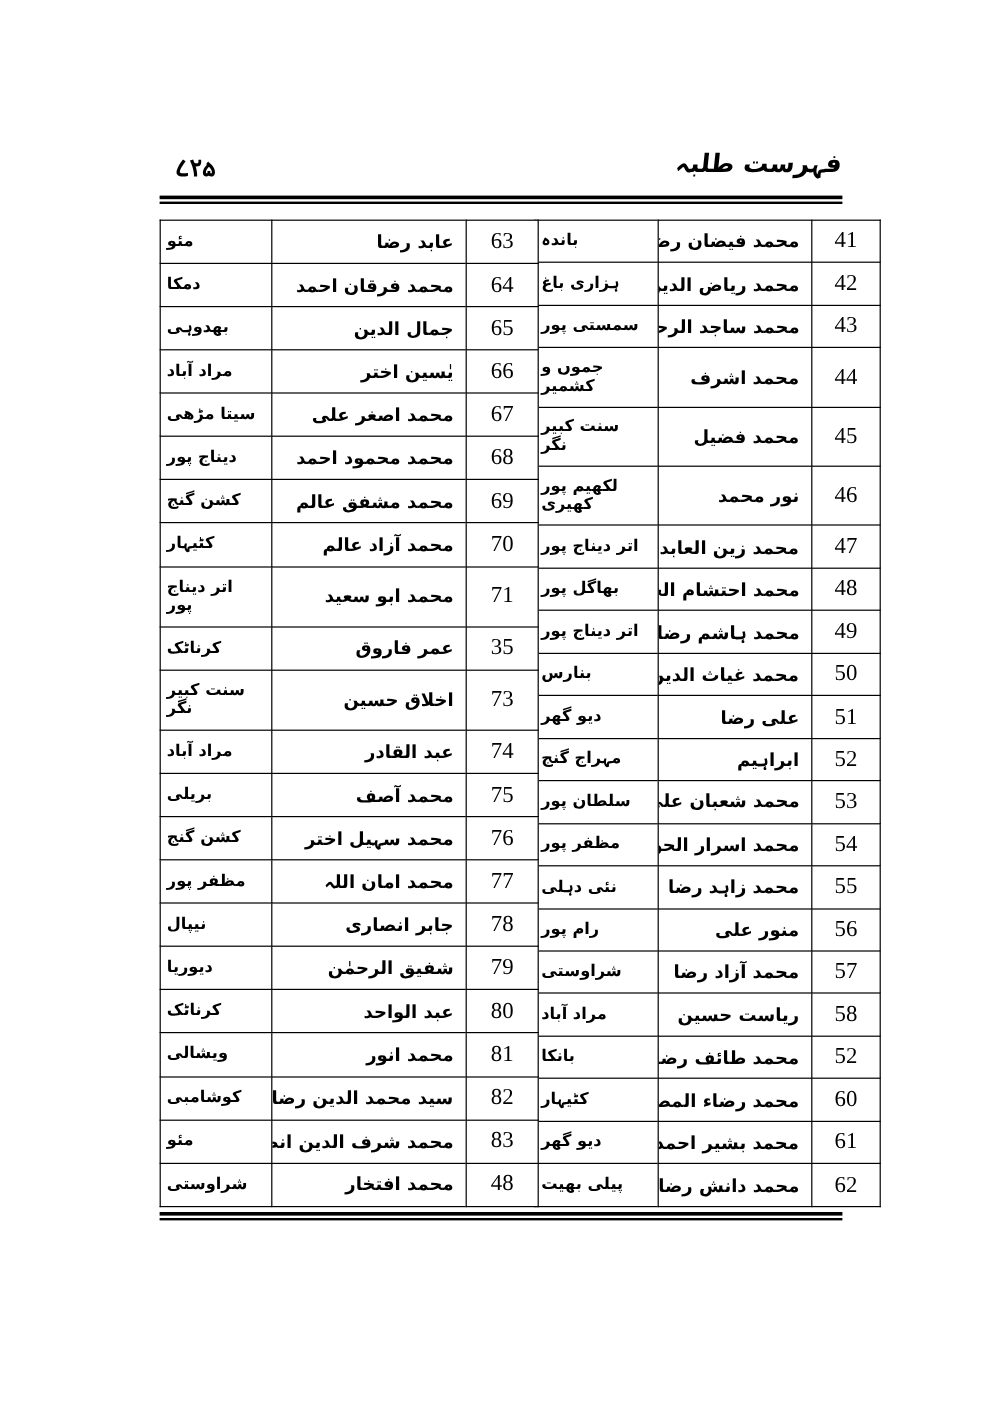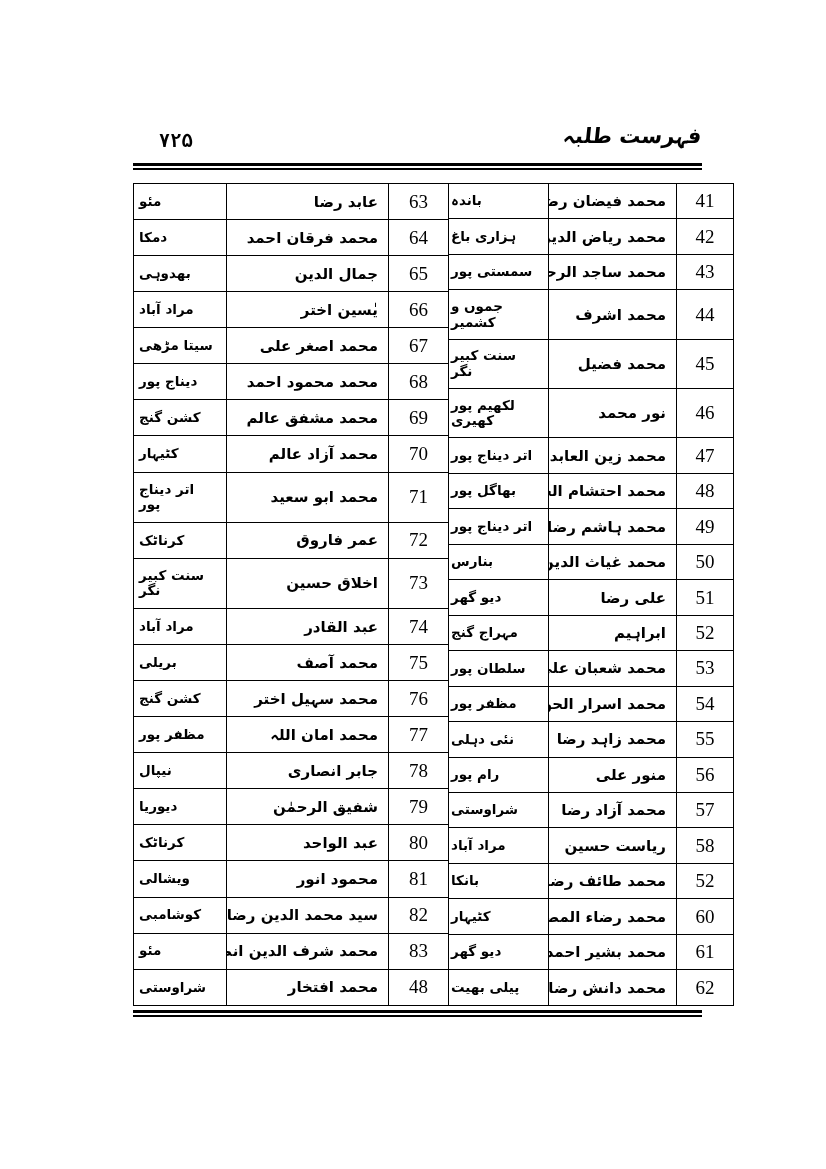--- a/index.html
+++ b/index.html
@@ -15,25 +15,25 @@
     font-family: "DejaVu Sans", sans-serif;
     color: #000;
     overflow: hidden;
   }
   
   .page-number {
     position: absolute;
     left: 133px;
     top: 129px;
     width: 60px;
-    font-family: Liberation Mono, monospace;
+    font-family: Liberation Serif, serif;
     font-size: 19px;
     font-weight: bold;
     letter-spacing: 1px;
-    text-align: right;
+    text-align: center;
   }
   .page-title {
     position: absolute;
     right: 124px;
     top: 124px;
     font-family: "DejaVu Sans", sans-serif;
     font-size: 21px;
     font-weight: bold;
     direction: rtl;
     transform: skewX(-6deg);
@@ -264,21 +264,21 @@
           <td class="num">70</td>
           <td class="name">محمد آزاد عالم</td>
           <td class="place">کٹیہار</td>
         </tr>
         <tr>
           <td class="num">71</td>
           <td class="name">محمد ابو سعید</td>
           <td class="place">اتر دیناج پور</td>
         </tr>
         <tr>
-          <td class="num">72</td>
+          <td class="num">35</td>
           <td class="name">عمر فاروق</td>
           <td class="place">کرناٹک</td>
         </tr>
         <tr>
           <td class="num">73</td>
           <td class="name">اخلاق حسین</td>
           <td class="place">سنت کبیر نگر</td>
         </tr>
         <tr>
           <td class="num">74</td>
@@ -310,21 +310,21 @@
           <td class="name">شفیق الرحمٰن</td>
           <td class="place">دیوریا</td>
         </tr>
         <tr>
           <td class="num">80</td>
           <td class="name">عبد الواحد</td>
           <td class="place">کرناٹک</td>
         </tr>
         <tr>
           <td class="num">81</td>
-          <td class="name">محمود انور</td>
+          <td class="name">محمد انور</td>
           <td class="place">ویشالی</td>
         </tr>
         <tr>
           <td class="num">82</td>
           <td class="name">سید محمد الدین رضا</td>
           <td class="place">کوشامبی</td>
         </tr>
         <tr>
           <td class="num">83</td>
           <td class="name">محمد شرف الدین انصاری</td>

